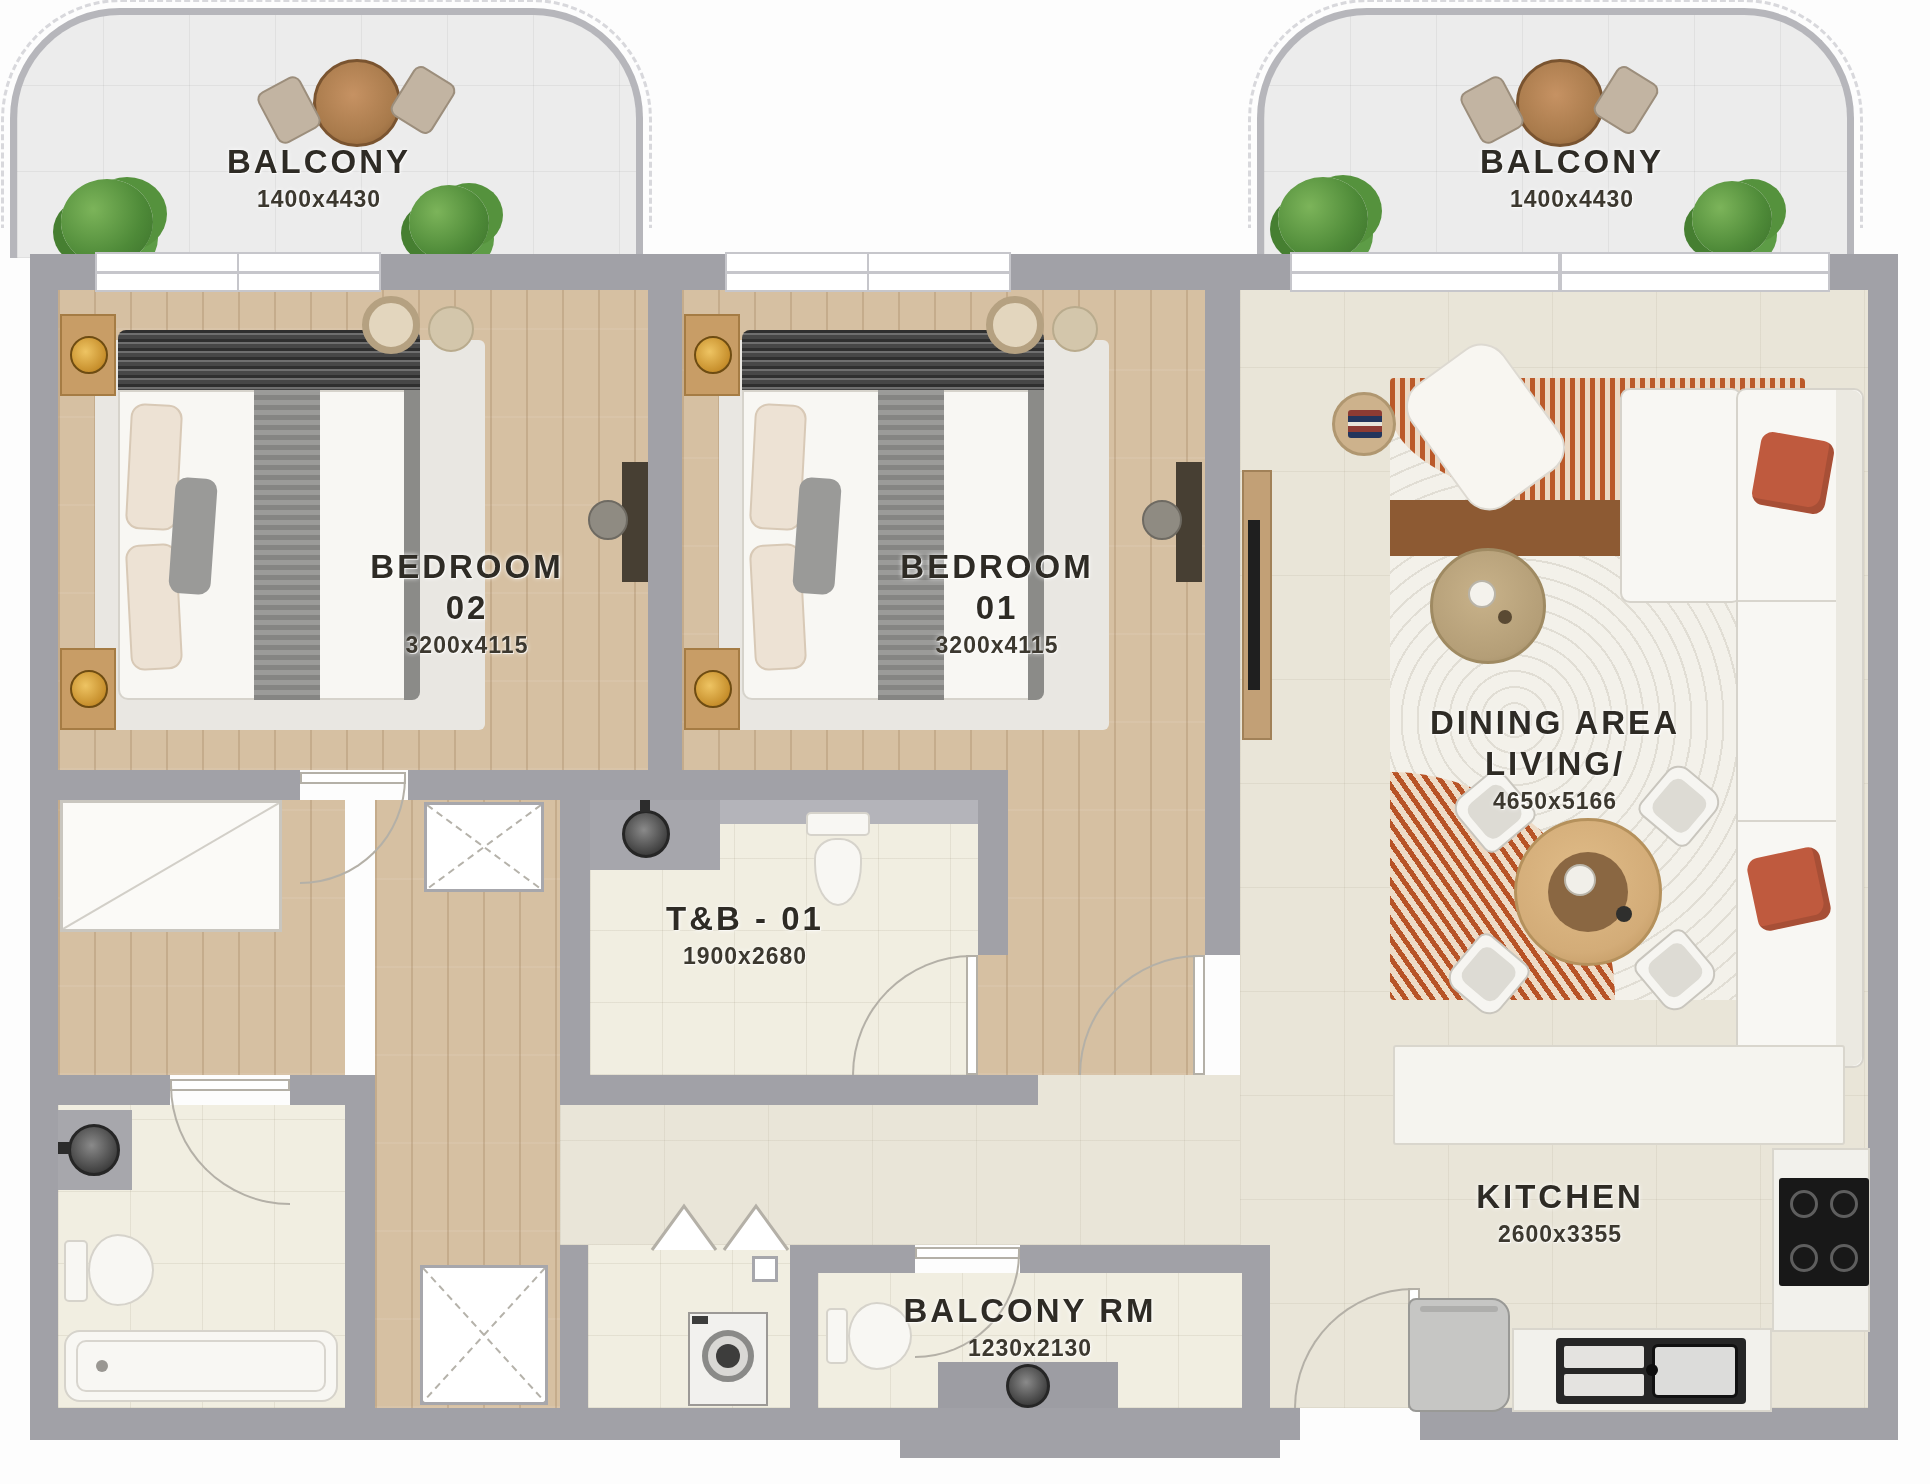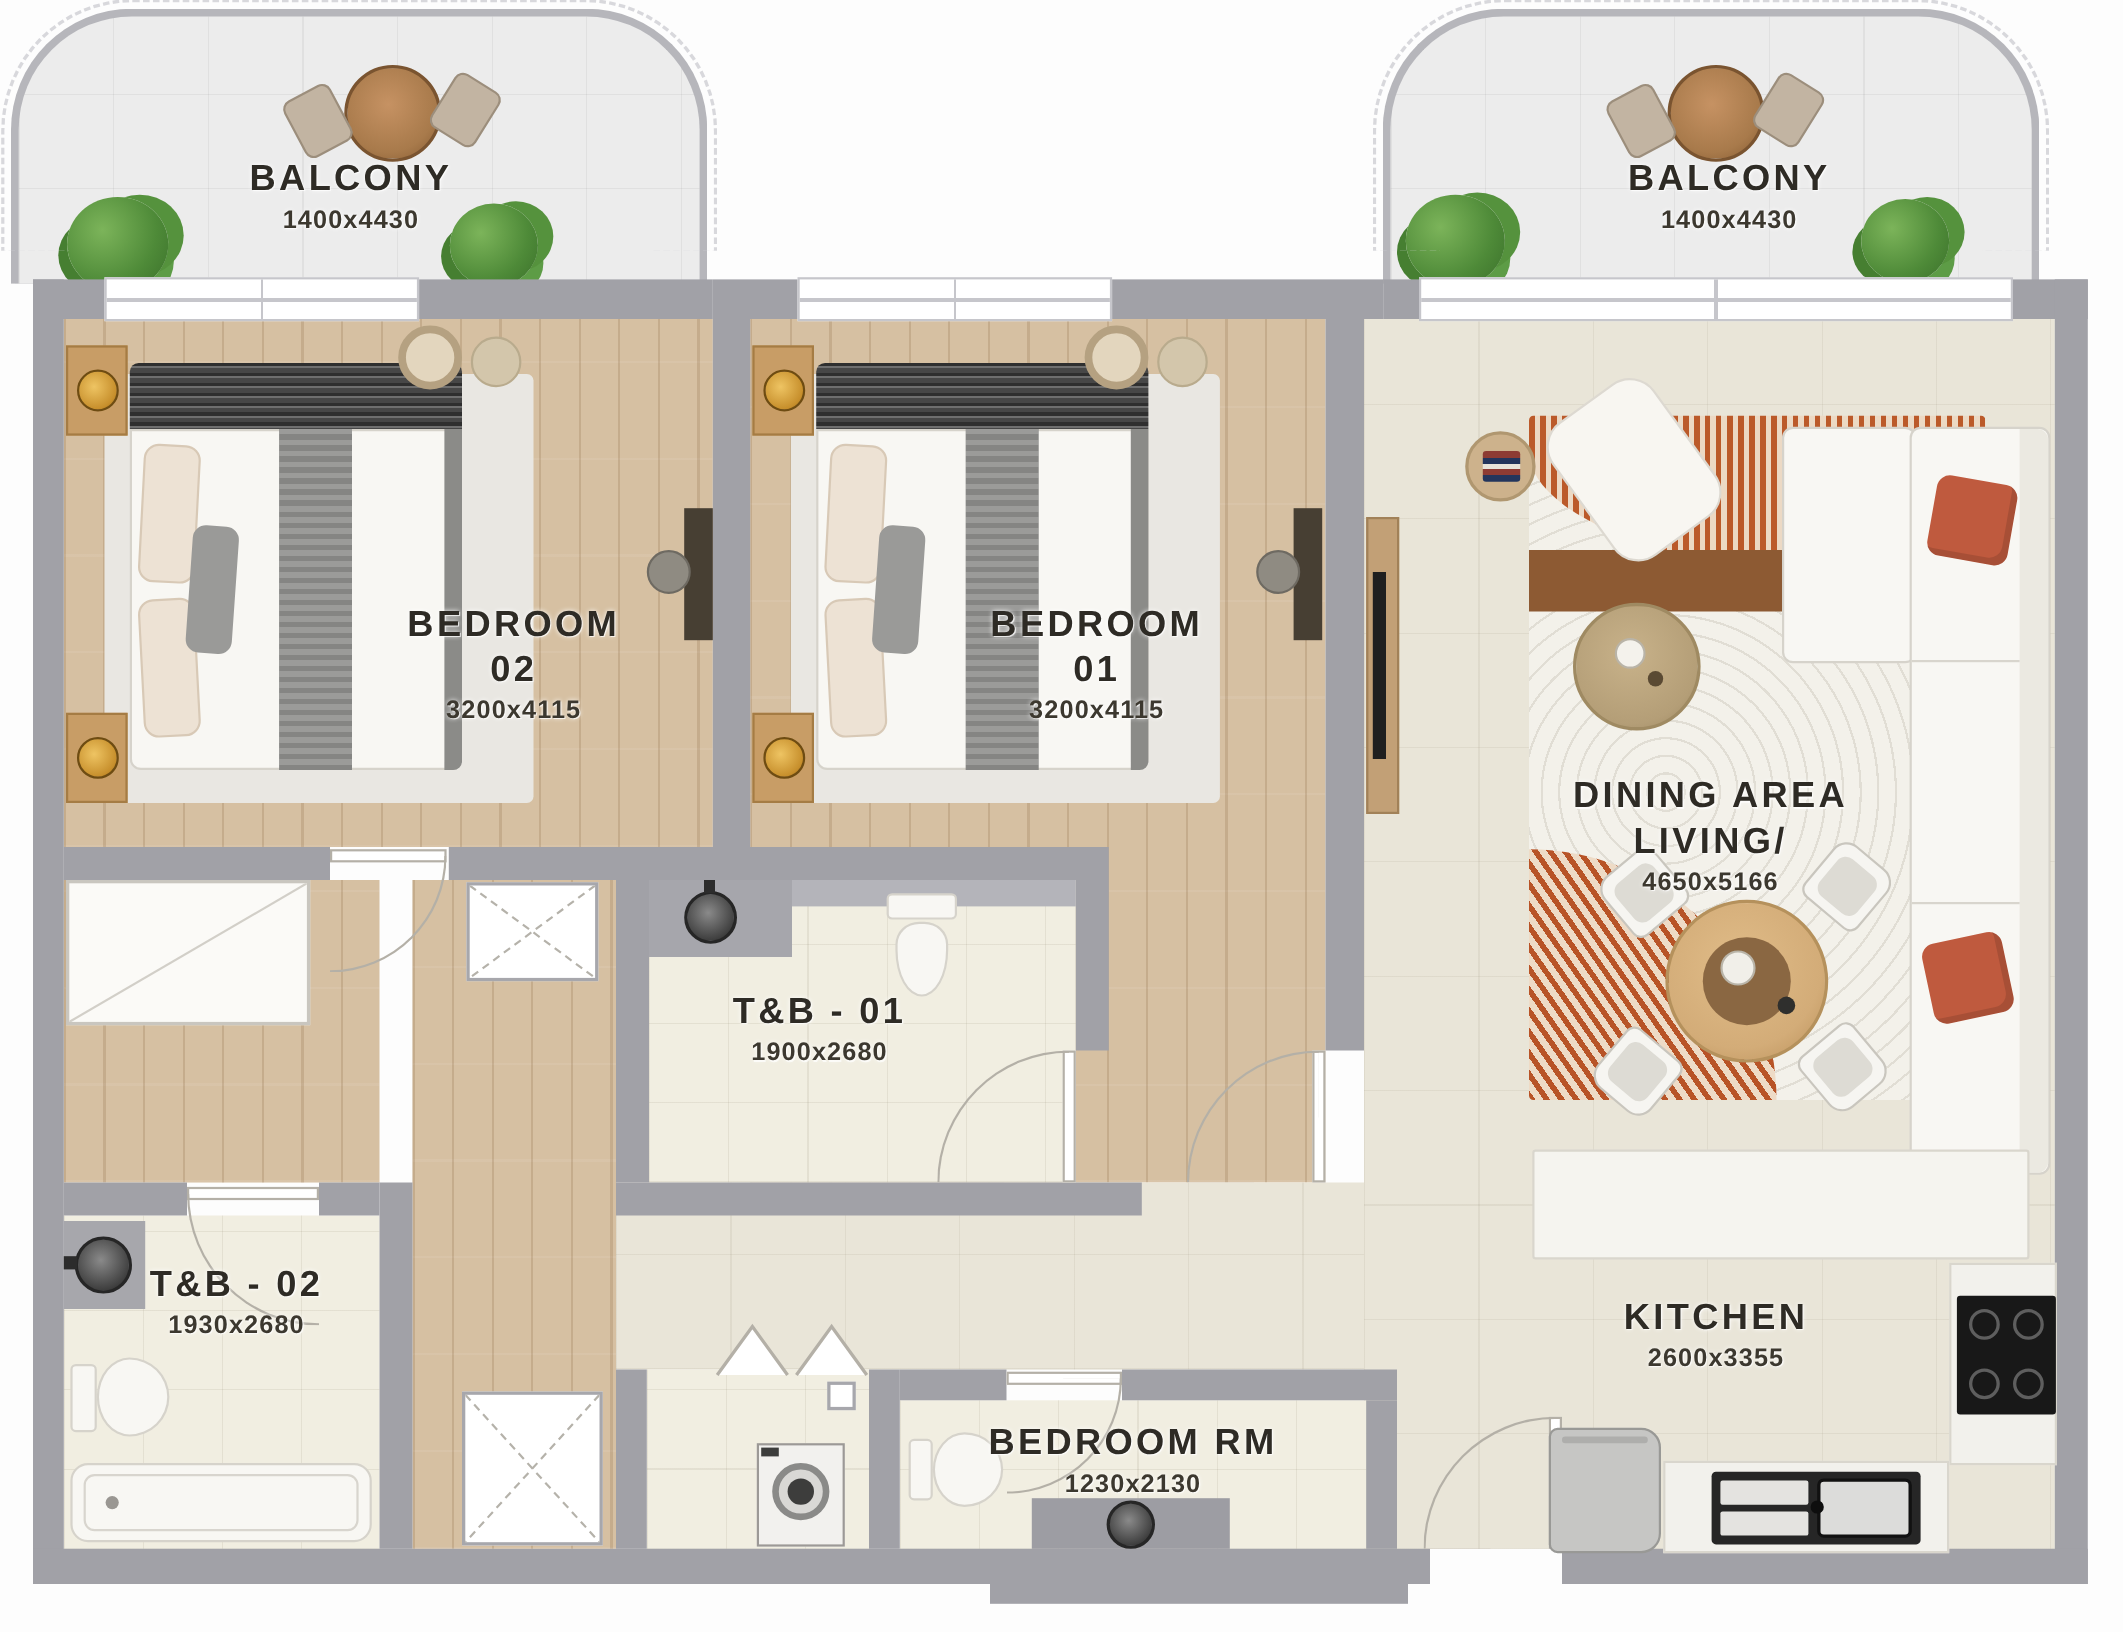--- a/index.html
+++ b/index.html
@@ -281,26 +281,22 @@
   </div>
   <div class="rlabel" style="left:1395px;top:702px;width:320px;">
     <span class="l1">DINING AREA</span>
     <span class="l1">LIVING/</span>
     <span class="dims">4650x5166</span>
   </div>
   <div class="rlabel" style="left:630px;top:898px;width:230px;">
     <span class="l1">T&amp;B - 01</span>
     <span class="dims">1900x2680</span>
   </div>
-  <div class="rlabel" style="left:90px;top:1146px;width:250px;">
-    <span class="l1">T&amp;B - 02</span>
-    <span class="dims">1930x2680</span>
-  </div>
   <div class="rlabel" style="left:885px;top:1290px;width:290px;">
-    <span class="l1">BEDROOM RM</span>
+    <span class="l1">BALCONY RM</span>
     <span class="dims">1230x2130</span>
   </div>
   <div class="rlabel" style="left:1430px;top:1176px;width:260px;">
     <span class="l1">KITCHEN</span>
     <span class="dims">2600x3355</span>
   </div>
 
 </div>
 
 </body></html>

